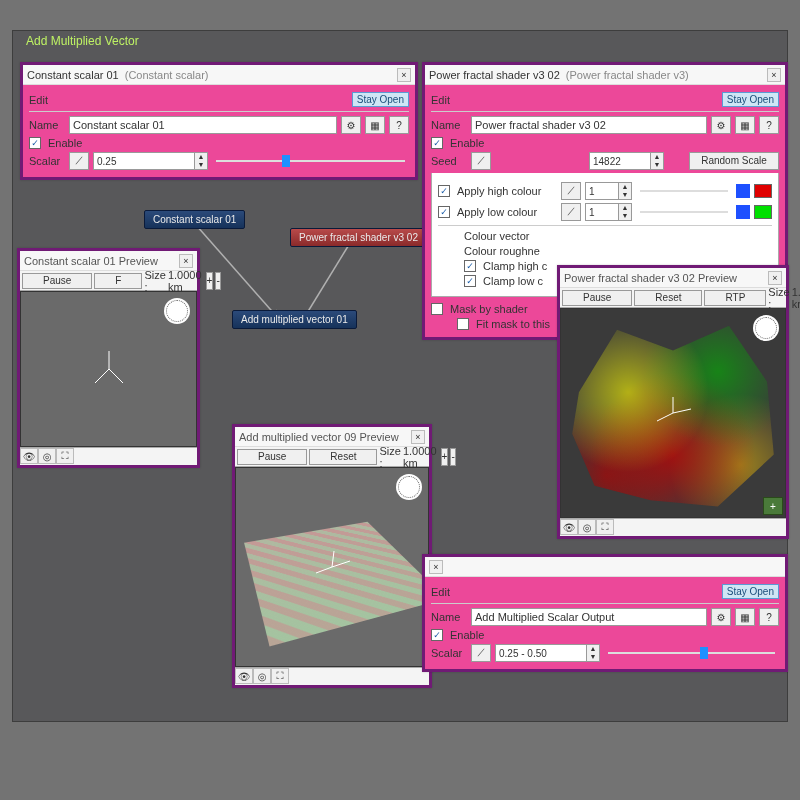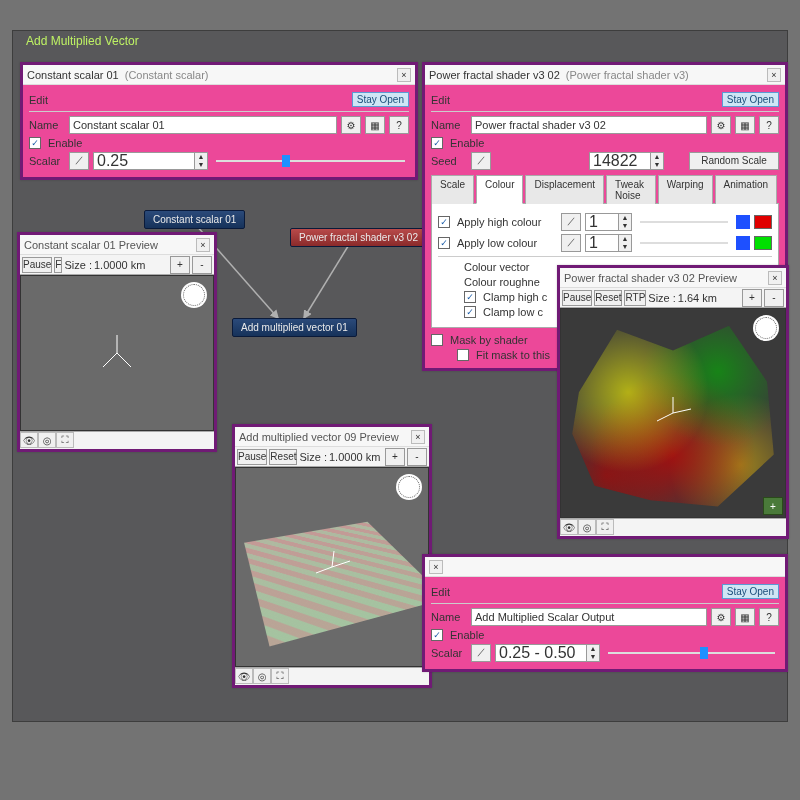--- a/index.html
+++ b/index.html
@@ -14,36 +14,36 @@
 .panel-body{padding:4px 6px}
 .row{display:flex;align-items:center;margin:3px 0;gap:4px}
 .row label{display:inline-block}
 .stay-open{float:right;background:#cfe6f5;border:1px solid #5a9bd4;padding:1px 4px;font-size:10px;color:#1a4d7a;cursor:pointer}
 .txt{border:1px solid #999;background:#fff;height:18px;padding:0 3px;font-size:11px}
 .btn{border:1px solid #999;background:#f0f0f0;height:18px;padding:0 6px;font-size:10px;cursor:pointer;line-height:14px}
 .iconbtn{width:20px;height:18px;border:1px solid #999;background:#f0f0f0;display:inline-flex;align-items:center;justify-content:center;font-size:10px;cursor:pointer}
 .chk{width:12px;height:12px;border:1px solid #666;background:#fff;display:inline-block;text-align:center;line-height:10px;font-size:9px;margin-right:3px}
 .chk.on::before{content:"✓";color:#1a5ca8}
 .spinner{display:flex;border:1px solid #999;height:18px}
-.spinner input{border:none;width:60px;padding:0 3px;font-size:16px}
+.spinner input{border:none;width:60px;padding:0 3px;font-size:10px}
 .spinner .arrows{display:flex;flex-direction:column;border-left:1px solid #999}
 .spinner .arrows span{width:12px;height:8px;font-size:7px;text-align:center;line-height:8px;cursor:pointer;background:#f0f0f0}
 .slider{position:relative;height:6px;flex:1;margin:0 4px}
 .slider .track{position:absolute;top:2px;left:0;right:0;height:2px;background:#ddd}
 .slider .thumb{position:absolute;top:-3px;width:8px;height:12px;background:#1e90ff}
 .hr{height:1px;background:#ccc;margin:4px 0}
 .tabs{display:flex;border-bottom:1px solid #aaa;margin-top:4px}
 .tab{padding:3px 8px;border:1px solid #aaa;border-bottom:none;background:#e8e8e8;margin-right:2px;font-size:10px;cursor:pointer;position:relative;top:1px}
 .tab.active{background:#fff;border-bottom:1px solid #fff}
 .tab-content{border:1px solid #aaa;border-top:none;padding:6px;background:#fff}
 .colorswatch{width:18px;height:14px;border:1px solid #666;display:inline-block}
 .colorbar{width:14px;height:14px;display:inline-block}
 .preview{background:#6a6a6a;border:1px solid #333;position:relative}
 .preview-toolbar{display:flex;align-items:center;background:#f4f4f4;border-bottom:1px solid #aaa;height:20px;gap:2px;padding:0 2px}
-.preview-toolbar .btn{height:16px;padding:0 0}
+.preview-toolbar .btn{height:16px;padding:0 20px}
 .preview-footer{display:flex;background:#f4f4f4;border-top:1px solid #aaa;height:18px}
 .preview-footer .iconbtn{height:16px;width:18px;border:1px solid #bbb}
 .compass{position:absolute;width:26px;height:26px;background:#fff;border-radius:50%;top:6px;right:6px}
 .compass::before{content:"";position:absolute;inset:2px;border:1px dotted #666;border-radius:50%}
 .node{position:absolute;padding:3px 8px;border:1px solid #0a1a3a;color:#eaeaea;font-size:10px;border-radius:2px;white-space:nowrap}
 .node.blue{background:linear-gradient(#2b4a7a,#16325a)}
 .node.red{background:linear-gradient(#b84a4a,#8a2a2a)}
 svg.wires{position:absolute;left:0;top:0;pointer-events:none}
 .status{display:flex;background:#f4f4f4;border-top:1px solid #aaa;font-size:10px}
 .status span{padding:2px 6px;border-right:1px solid #ccc}
@@ -73,21 +73,21 @@
       <marker id="arr" markerWidth="6" markerHeight="6" refX="5" refY="3" orient="auto">
         <path d="M0,0 L6,3 L0,6 Z" fill="#b0b0b0"></path>
       </marker>
     </defs>
   <line x1="196" y1="225" x2="278" y2="318" stroke="#b0b0b0" stroke-width="1.5" marker-end="url(#arr)"></line>
   <line x1="350" y1="243" x2="304" y2="318" stroke="#b0b0b0" stroke-width="1.5" marker-end="url(#arr)"></line>
 </svg>
 
 <div class="node blue" style="left:144px;top:210px">Constant scalar 01</div>
 <div class="node red" style="left:290px;top:228px">Power fractal shader v3 02</div>
-<div class="node blue" style="left:232px;top:318px">Add multiplied vector 01</div>
+<div class="node blue" style="left:232px;top:310px">Add multiplied vector 01</div>
 
 <div class="panel" style="left:20px;top:62px;width:398px">
   <div class="panel-titlebar">
     <span class="panel-title"><span>Constant scalar 01</span><span class="panel-sub">(Constant scalar)</span></span>
     <span class="close-x">×</span>
   </div>
   <div class="panel-body">
     <div class="row">
         <span>Edit</span>
       <span style="flex:1"></span>
@@ -116,21 +116,21 @@
           </div>
         </div>
       <div class="slider">
           <div class="track"></div>
           <div class="thumb" style="left:35%"></div>
         </div>
     </div>
   </div>
 </div>
 
-<div class="panel" style="left:17px;top:232px;width:200px">
+<div class="panel" style="left:17px;top:248px;width:183px">
   <div class="panel-titlebar">
       <span class="panel-title">Constant scalar 01 Preview</span>
       <span class="close-x">×</span>
     </div>
   <div class="preview-toolbar">
     <button class="btn">Pause</button>
     <button class="btn">F</button>
     <span>Size :</span>
     <span>1.0000 km</span>
     <span style="flex:1"></span>
@@ -211,28 +211,20 @@
       <span style="width:90px"></span>
       <div class="spinner">
           <input value="14822" style="">
           <div class="arrows">
             <span>▲</span>
             <span>▼</span>
           </div>
         </div>
       <span style="flex:1"></span>
       <button class="btn" style="width:90px">Random Scale</button>
-    </div>
-    <div class="tabs">
-      <div class="tab">Scale</div>
-      <div class="tab active">Colour</div>
-      <div class="tab">Displacement</div>
-      <div class="tab">Tweak Noise</div>
-      <div class="tab">Warping</div>
-      <div class="tab">Animation</div>
     </div>
     <div class="tab-content">
       <div class="row">
           <span class="chk on"></span>
           <span style="width:100px">Apply high colour</span>
         <span class="iconbtn">⟋</span>
         <div class="spinner">
             <input style="width: 32px;" value="1">
             <div class="arrows">
               <span>▲</span>

